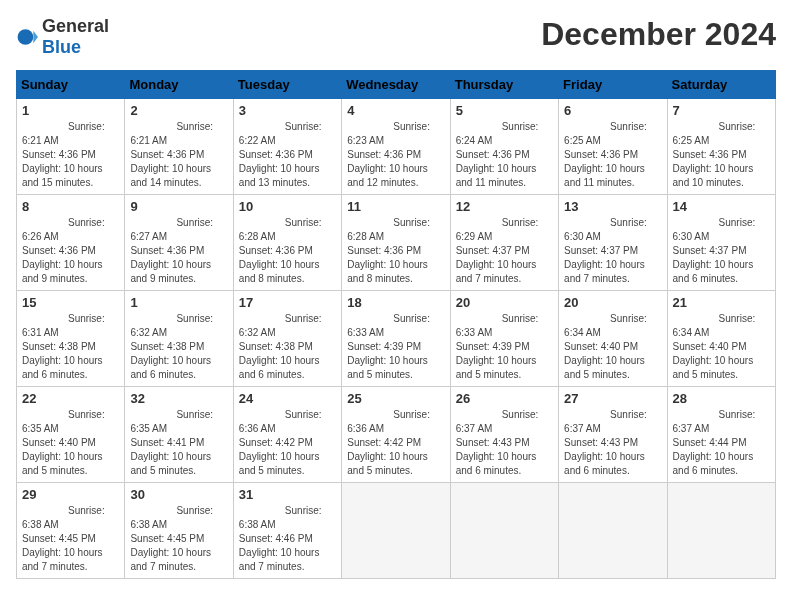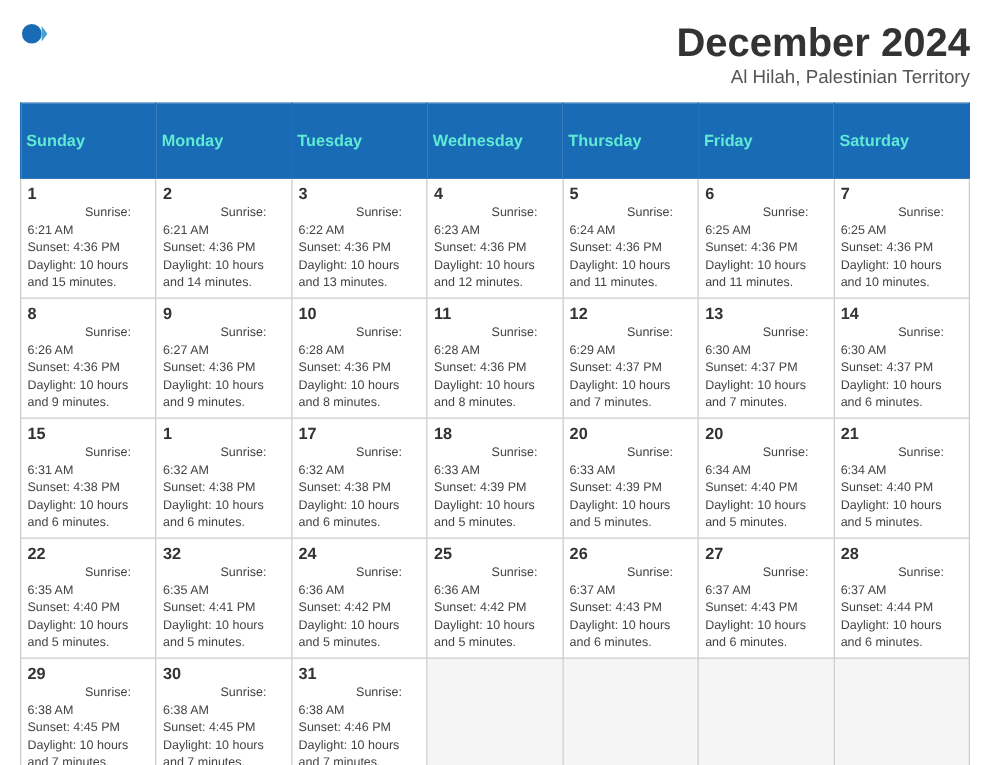--- a/index.html
+++ b/index.html
@@ -48,24 +48,24 @@
       font-size: 15px;
       color: #555;
     }
     table {
       width: 100%;
       border-collapse: collapse;
       table-layout: fixed;
     }
     th {
       background-color: #1a6bb5;
-      color: #5eead4;
+      color: #000000;
       font-size: 13px;
       font-weight: bold;
-      padding: 22px 4px;
+      padding: 6px 4px;
       text-align: left;
       border: 1px solid #1a6bb5;
     }
     td {
       border: 1px solid #ccc;
       vertical-align: top;
       padding: 4px 5px;
       font-size: 10px;
       color: #333;
       min-height: 80px;
@@ -91,24 +91,27 @@
   </style>
 </head>
 <body>
 
 <div class="header-area">
   <div class="logo">
     <svg class="logo-icon" viewBox="0 0 28 28">
       <circle cx="12" cy="14" r="10" fill="#1a6bb5"></circle>
       <polygon points="22,6 28,14 22,22" fill="#4a9fd4"></polygon>
     </svg>
+    <div>
+      <span class="logo-text-general">General</span><br>
+      <span class="logo-text-blue">Blue</span>
+    </div>
   </div>
   <div class="title-area">
     <div class="month-title">December 2024</div>
-    <div class="location-title">Al Hilah, Palestinian Territory</div>
   </div>
 </div>
 
 <table>
   <thead>
     <tr>
       <th>Sunday</th>
       <th>Monday</th>
       <th>Tuesday</th>
       <th>Wednesday</th>

